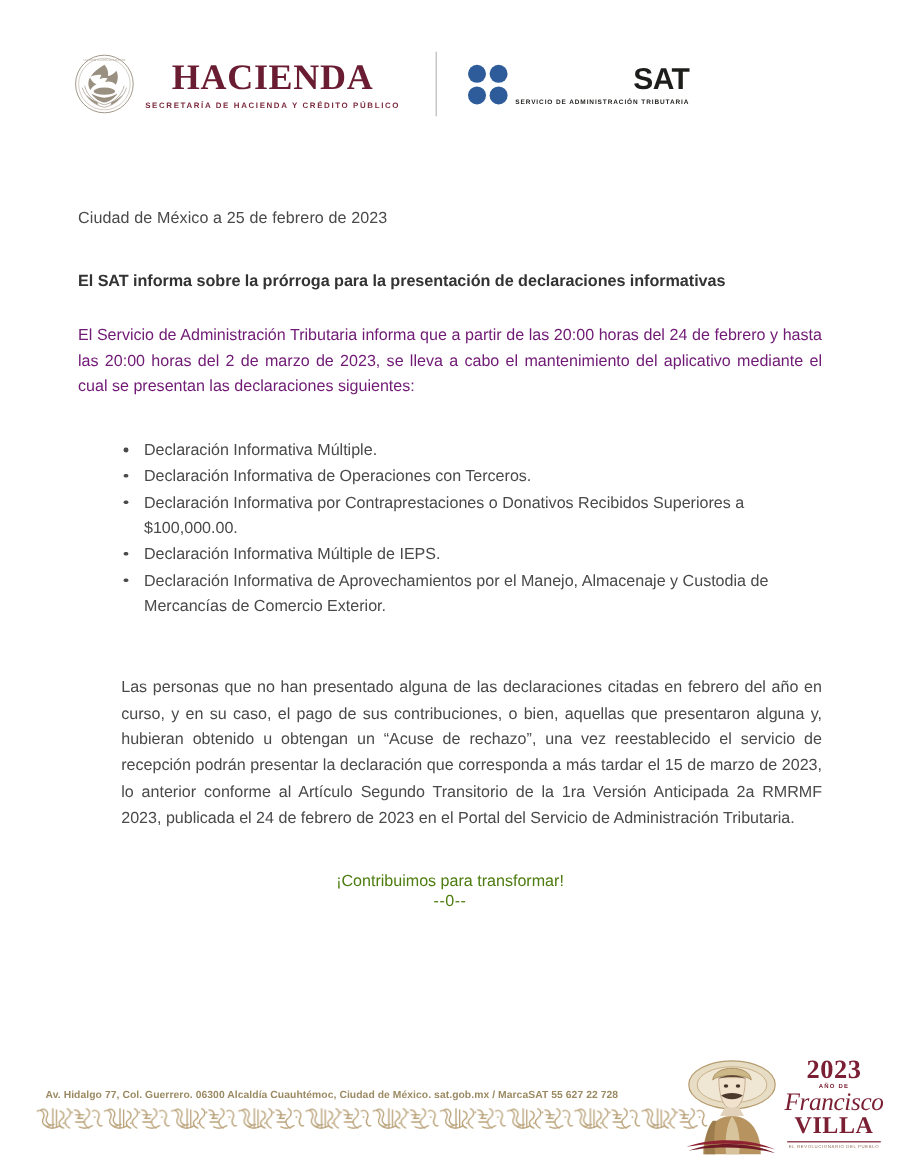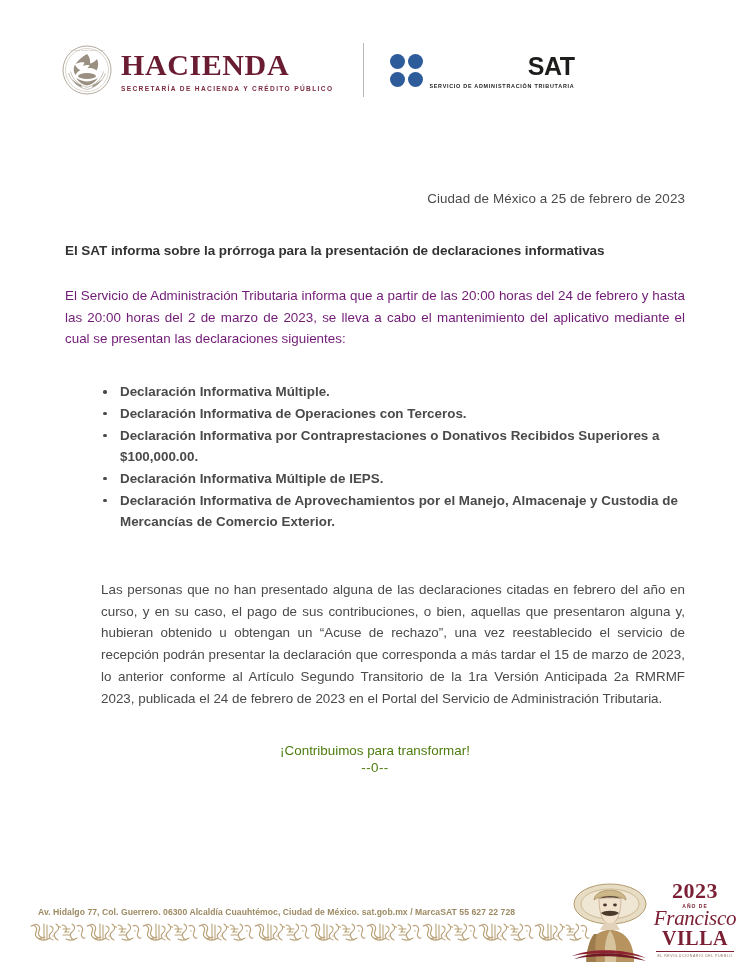--- a/index.html
+++ b/index.html
@@ -49,20 +49,21 @@
     justify-content: center;
     padding-top: 1px;
   }
   .hacienda-word {
     font-family: "Liberation Serif", "DejaVu Serif", serif;
     font-weight: bold;
     font-size: 30px;
     line-height: 1;
     color: #691C32;
     letter-spacing: 0.6px;
+    text-align: center;
   }
   .hacienda-sub {
     margin-top: 5px;
     font-family: "Liberation Sans", sans-serif;
     font-size: 6.6px;
     font-weight: bold;
     color: #7c2b3f;
     letter-spacing: 1.35px;
     white-space: nowrap;
   }
@@ -124,22 +125,21 @@
     width: 620px;
   }
 
   .comunicado {
     font-size: 13.4px;
     color: #4a4a4a;
     letter-spacing: 0.1px;
   }
 
   .city-date {
-    margin-top: 55px;
-    text-align: right;
+    margin-top: 38px;
     font-size: 13.4px;
     color: #4a4a4a;
     letter-spacing: 0.1px;
   }
 
   .doc-title {
     margin-top: 37px;
     font-size: 13.5px;
     font-weight: bold;
     color: #333333;
@@ -152,21 +152,20 @@
     line-height: 1.62;
     color: #701a75;
     text-align: justify;
     text-justify: inter-word;
   }
 
   .decl-list {
     margin: 31px 0 16px 0;
     padding: 0 0 0 38px;
     list-style: none;
-    font-weight: bold;
   }
   .decl-list li {
     position: relative;
     font-size: 13.4px;
     line-height: 1.62;
     color: #4a4a4a;
     padding-left: 17px;
     margin-bottom: 0px;
   }
   .decl-list li::before {

